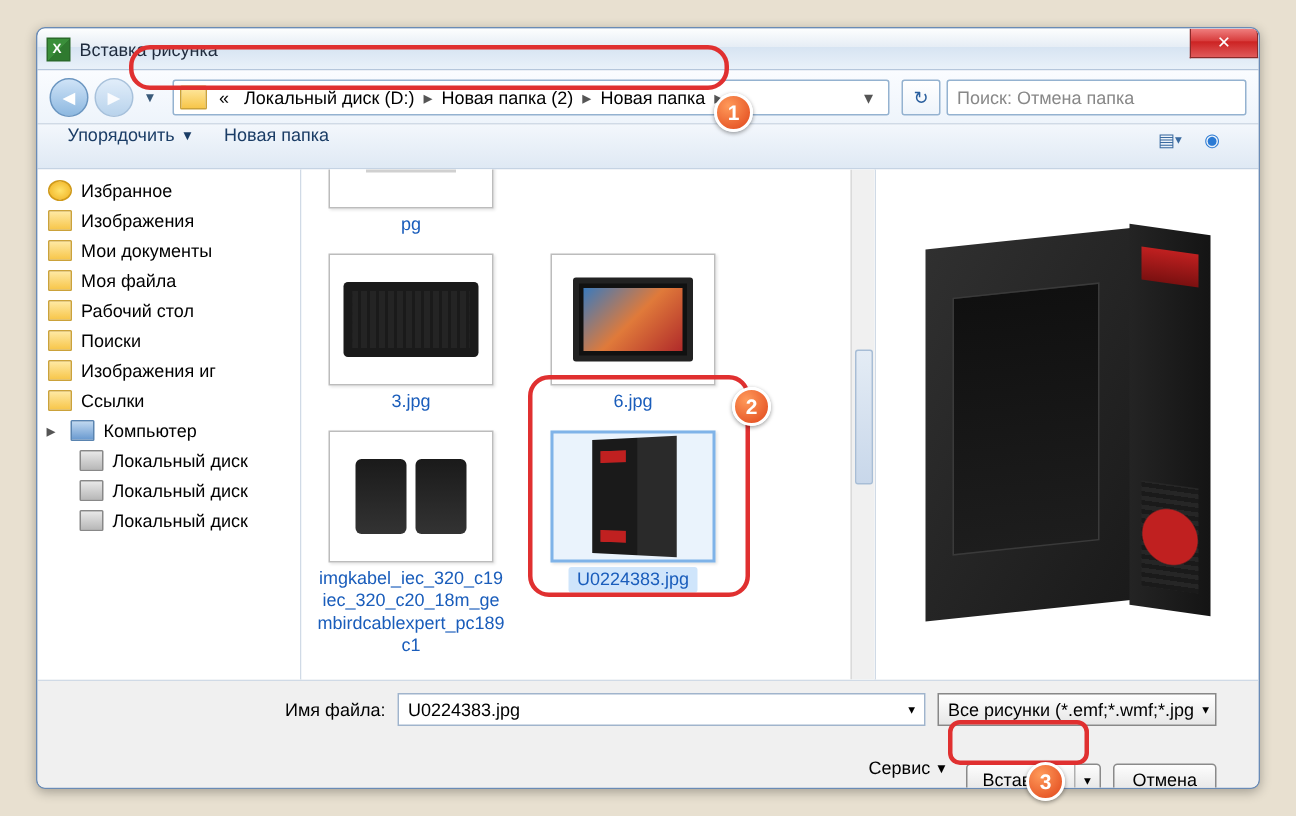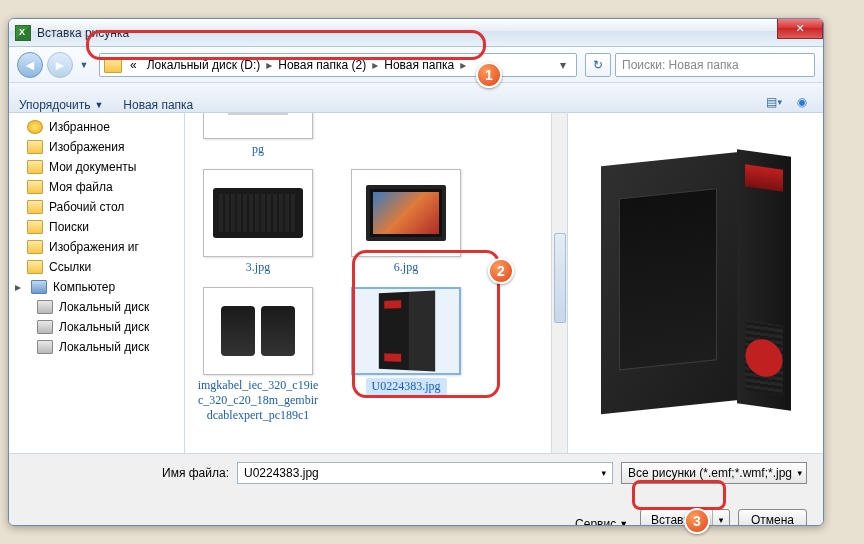--- a/index.html
+++ b/index.html
@@ -1,17 +1,17 @@
 <!DOCTYPE html>
 <html><head>
 <meta charset="utf-8">
 <style>
 * { box-sizing: border-box; margin: 0; padding: 0; font-family: 'Segoe UI', Tahoma, sans-serif; font-size: 12px; }
 body { background: #e8e0d0; width: 864px; height: 544px; overflow: hidden; position: relative; }
-.outer-frame { position: absolute; left: 8px; top: 18px; width: 816px; height: 508px; background: #fff; border: 1px solid #6a8bb5; border-radius: 6px; box-shadow: 0 2px 8px rgba(0,0,0,.3); overflow: hidden; }
+.outer-frame { position: absolute; left: 24px; top: 18px; width: 816px; height: 508px; background: #fff; border: 1px solid #6a8bb5; border-radius: 6px; box-shadow: 0 2px 8px rgba(0,0,0,.3); overflow: hidden; }
 .titlebar { height: 28px; background: linear-gradient(#fdfefe,#e6edf5 45%,#d7e4f2 46%,#e9f1f9); display: flex; align-items: center; padding: 0 6px; border-bottom: 1px solid #b5c6db; position: relative; }
 .titlebar .app-icon { width: 16px; height: 16px; margin-right: 6px; background: linear-gradient(135deg,#3a8f3a 50%,#2f7a2f 50%); border: 1px solid #2a6a2a; position: relative; }
 .titlebar .app-icon::after { content: "X"; position: absolute; color: #fff; font-size: 9px; font-weight: bold; left: 3px; top: 1px; }
 .titlebar .title { color: #1f2b3d; font-size: 12px; }
 .win-controls { position: absolute; right: 0; top: 0; display: flex; }
 .win-btn { width: 30px; height: 20px; border: 1px solid #5a7aa5; background: linear-gradient(#d4e4f7,#a7c7ec); border-top: none; display: flex; align-items: center; justify-content: center; font-size: 11px; color: #1a1a1a; }
 .win-btn.close { width: 46px; background: linear-gradient(#f08080,#d73a3a 45%,#c22 46%,#e05a5a); border-color: #8a2a2a; color: #fff; border-top-right-radius: 4px; }
 .nav-row { height: 36px; display: flex; align-items: center; padding: 4px 8px; gap: 4px; background: linear-gradient(#fafcff,#eef4fb); border-bottom: 1px solid #d0dae6; position: relative; }
 .nav-btn { width: 26px; height: 26px; border-radius: 50%; background: linear-gradient(#cfe3f7,#8db8e0); border: 1px solid #6a95c0; display: flex; align-items: center; justify-content: center; color: #fff; font-size: 14px; }
 .nav-btn.fwd { opacity: .55; }
@@ -25,63 +25,63 @@
 .refresh-btn { width: 26px; height: 24px; border: 1px solid #94b2d0; background: linear-gradient(#fff,#eef4fb); display: flex; align-items: center; justify-content: center; color: #2a5f9e; border-radius: 2px; }
 .search-box { width: 200px; height: 24px; border: 1px solid #94b2d0; background: #fff; display: flex; align-items: center; padding: 0 6px; color: #888; border-radius: 2px; gap: 6px; }
 .red-highlight { position: absolute; border: 3px solid #e03030; border-radius: 14px; pointer-events: none; z-index: 50; }
 .hl1 { left: 86px; top: 30px; width: 400px; height: 30px; }
 .hl2 { left: 352px; top: 250px; width: 148px; height: 148px; }
 .hl3 { left: 632px; top: 480px; width: 94px; height: 30px; border-radius: 8px; }
 .badge { position: absolute; width: 26px; height: 26px; border-radius: 50%; background: radial-gradient(circle at 35% 30%,#ff9a5a,#e0451a); border: 2px solid #fff; color: #fff; font-weight: bold; font-size: 14px; display: flex; align-items: center; justify-content: center; box-shadow: 0 1px 3px rgba(0,0,0,.4); z-index: 60; }
 .b1 { left: 476px; top: 62px; }
 .b2 { left: 488px; top: 258px; }
 .b3 { left: 684px; top: 508px; }
-.toolbar { height: 30px; background: linear-gradient(#f3f7fc,#dfe9f4); border-bottom: 1px solid #c5d3e3; display: flex; align-items: flex-end; padding: 0 10px; gap: 20px; }
+.toolbar { height: 30px; background: linear-gradient(#f3f7fc,#dfe9f4); border-bottom: 1px solid #c5d3e3; display: flex; align-items: flex-start; padding: 0 20px; gap: 20px; }
 .tool-item { color: #1b3d66; display: flex; align-items: center; gap: 4px; }
 .tool-right { margin-left: auto; display: flex; gap: 6px; }
 .tool-icon { width: 22px; height: 20px; border: 1px solid transparent; display: flex; align-items: center; justify-content: center; color: #3a6aa0; }
 .body-area { display: flex; height: 340px; }
 .sidebar { width: 176px; border-right: 1px solid #d0dae6; overflow: hidden; padding: 4px 0; background: #fff; }
-.sb-item { display: flex; align-items: center; height: 20px; padding-left: 18px; gap: 6px; white-space: nowrap; overflow: hidden; }
+.sb-item { display: flex; align-items: center; height: 20px; padding-left: 7px; gap: 6px; white-space: nowrap; overflow: hidden; }
 .sb-item.indent2 { padding-left: 28px; }
 .sb-icon { width: 16px; height: 14px; flex-shrink: 0; background: linear-gradient(#ffe9a3,#f7c64a); border: 1px solid #cba23a; border-radius: 1px; }
 .sb-icon.star { background: radial-gradient(#ffe26a,#f0b020); border-radius: 50%; border-color: #d09a1a; }
 .sb-icon.pc { background: linear-gradient(#c0d8f0,#6a9ad0); border-color: #5a84b0; }
 .sb-icon.drive { background: linear-gradient(#e8e8e8,#b8b8b8); border-color: #888; }
 .content { flex: 1; background: #fff; padding: 8px; overflow: hidden; position: relative; display: flex; align-content: flex-start; flex-wrap: wrap; gap: 12px 18px; }
 .thumb { width: 130px; display: flex; flex-direction: column; align-items: center; text-align: center; gap: 3px; }
 .thumb-img { width: 110px; height: 88px; border: 1px solid #bcbcbc; background: #fff; padding: 4px; display: flex; align-items: center; justify-content: center; box-shadow: 1px 1px 2px rgba(0,0,0,.12); }
-.thumb-name { color: #1a5dbb; font-size: 12px; word-break: break-word; max-width: 125px; line-height: 1.25; font-family: Liberation Serif, serif; }
+.thumb-name { color: #1a5dbb; font-size: 12px; word-break: break-word; max-width: 125px; line-height: 1.25; }
 .thumb.selected .thumb-img { border: 2px solid #7fb3e8; background: #eaf3fc; }
 .thumb.selected .thumb-name { background: #cfe5fb; padding: 1px 6px; border-radius: 2px; }
 .kb-svg { background: #1a1a1a; width: 90px; height: 50px; border-radius: 3px; position: relative; }
 .kb-svg::after { content: ""; position: absolute; inset: 6px; background: repeating-linear-gradient(90deg,#333 0 4px,#1a1a1a 4px 6px), repeating-linear-gradient(0deg,#333 0 4px,#1a1a1a 4px 6px); opacity: .4; }
 .mon-svg { width: 80px; height: 56px; background: #111; border: 4px solid #222; border-radius: 2px; position: relative; }
 .mon-svg::after { content: ""; position: absolute; inset: 3px; background: linear-gradient(135deg,#3a7abd,#e07a3a,#b02a2a); }
 .cable-svg { width: 90px; height: 66px; display: flex; gap: 6px; align-items: center; justify-content: center; }
 .cable-svg span { width: 34px; height: 50px; background: linear-gradient(#1a1a1a,#333); border-radius: 4px; }
 .tower-svg { width: 58px; height: 78px; background: linear-gradient(90deg,#1a1a1a 55%,#2a2a2a 55%); position: relative; transform: perspective(200px) rotateY(-14deg); }
 .tower-svg::before { content: ""; position: absolute; left: 6px; top: 8px; width: 18px; height: 8px; background: #c02020; }
 .tower-svg::after { content: ""; position: absolute; left: 6px; bottom: 8px; width: 18px; height: 8px; background: #c02020; }
 .content-scroll { position: absolute; right: 0; top: 0; width: 16px; height: 100%; background: #f0f0f0; border-left: 1px solid #dadada; }
 .content-scroll .sthumb { position: absolute; left: 2px; width: 12px; top: 120px; height: 90px; background: linear-gradient(#e4ecf5,#c8d7ea); border: 1px solid #a7bdd6; border-radius: 2px; }
 .preview { width: 256px; border-left: 1px solid #d0dae6; background: #fff; display: flex; align-items: center; justify-content: center; padding: 10px; }
 .preview-tower { width: 190px; height: 280px; position: relative; }
 .pt-side { position: absolute; left: 0; top: 16px; width: 140px; height: 248px; background: linear-gradient(120deg,#303030,#1a1a1a); transform: skewY(-6deg); }
 .pt-side::after { content: ""; position: absolute; left: 18px; top: 34px; width: 96px; height: 170px; background: linear-gradient(#101010,#1d1d1d); border: 1px solid #3a3a3a; }
 .pt-front { position: absolute; right: 0; top: 10px; width: 54px; height: 254px; background: linear-gradient(90deg,#242424,#141414); transform: skewY(8deg); }
 .pt-front::before { content: ""; position: absolute; left: 8px; top: 14px; width: 38px; height: 22px; background: linear-gradient(#c02020,#7a1010); }
 .pt-front::after { content: ""; position: absolute; left: 8px; bottom: 14px; width: 38px; height: 70px; background: radial-gradient(circle,#c02020 0 18px,transparent 19px), repeating-linear-gradient(0deg,#1a1a1a 0 3px,#262626 3px 6px); }
-.footer { border-top: 1px solid #d0dae6; padding: 8px 16px 10px; background: #f0f0f0; }
+.footer { border-top: 1px solid #d0dae6; padding: 8px 28px 10px; background: #f0f0f0; }
 .file-row { display: flex; align-items: center; gap: 8px; margin-bottom: 8px; }
 .file-label { width: 204px; text-align: right; }
 .file-input { flex: 1; height: 22px; border: 1px solid #a0b4cc; background: #fff; padding: 0 6px; display: flex; align-items: center; }
 .filter-combo { width: 186px; height: 22px; border: 1px solid #888; background: linear-gradient(#fff,#e6e6e6); display: flex; align-items: center; padding: 0 4px 0 6px; white-space: nowrap; overflow: hidden; }
 .filter-combo .dd { margin-left: auto; }
-.btn-row { display: flex; align-items: flex-end; justify-content: flex-end; gap: 8px; }
+.btn-row { display: flex; align-items: center; justify-content: flex-end; gap: 8px; }
 .btn-row .svc { margin-right: 4px; display: flex; align-items: center; gap: 3px; }
 .dlg-btn { height: 22px; border: 1px solid #8a8a8a; background: linear-gradient(#fdfdfd,#e2e2e2); padding: 0 12px; display: flex; align-items: center; border-radius: 3px; margin-top: 17px; }
 .dlg-btn.split { padding: 0; }
 .dlg-btn.split span:first-child { padding: 0 10px; border-right: 1px solid #b0b0b0; height: 100%; display: flex; align-items: center; }
 .dlg-btn.split span:last-child { width: 16px; display: flex; align-items: center; justify-content: center; }
 .tri { font-size: 9px; }
 </style>
 </head>
 <body>
 
@@ -108,21 +108,21 @@
       <span class="addr-sep">▸</span>
       <span class="addr-seg">Новая папка (2)</span>
       <span class="addr-sep">▸</span>
       <span class="addr-seg">Новая папка</span>
       <span class="addr-sep">▸</span>
       <span class="addr-spacer"></span>
       <span class="addr-drop">▾</span>
     </div>
     <div class="refresh-btn">↻</div>
     <div class="search-box">
-      <span>Поиски: Новая папка</span>
+      <span>Поиск: Отмена папка</span>
     </div>
   </div>
 
   <div class="toolbar">
     <div class="tool-item">
       <span>Упорядочить</span>
         <span class="tri">▼</span>
     </div>
     <div class="tool-item">Новая папка</div>
     <div class="tool-right">

